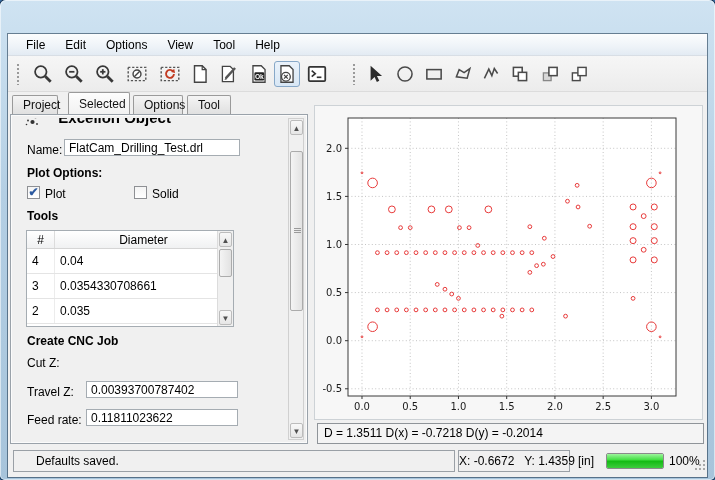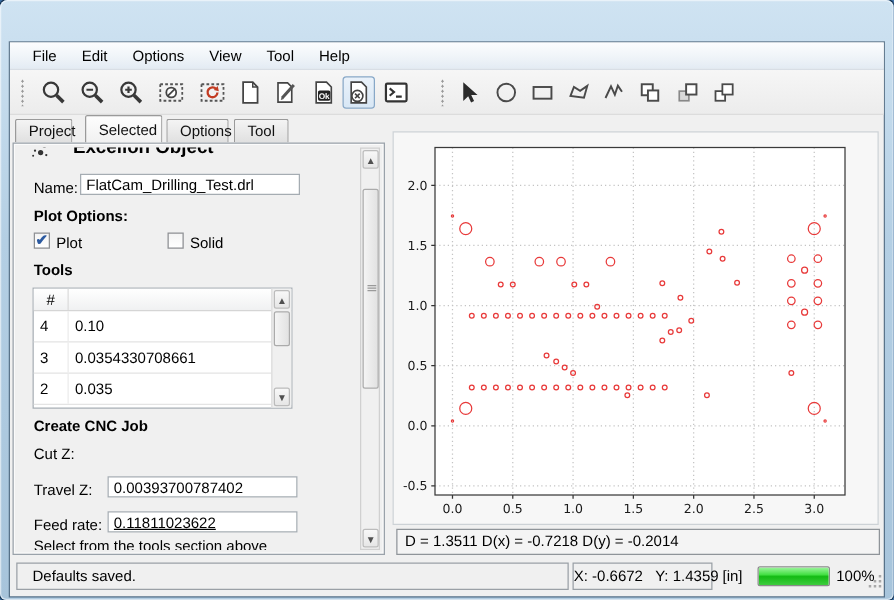--- a/index.html
+++ b/index.html
@@ -101,21 +101,21 @@
     box-shadow:0 2px 0 #9a9a9a,0 4px 0 #9a9a9a;}
 
   
   .figure{position:absolute;left:306px;top:71px;width:389px;height:315px;
     background:#f7f7f7;border:1px solid #cdd2d6;}
   .readout{position:absolute;left:309px;top:389px;width:387px;height:21px;background:#f4f4f4;
     border:1px solid #8f9499;line-height:19px;padding-left:6px;color:#000;}
 
   
   .status-msg{position:absolute;left:5px;top:416px;width:442px;height:22px;background:#f0f0f0;
-    border:1px solid #9aa0a6;line-height:20px;padding-left:12px;}
+    border:1px solid #9aa0a6;line-height:20px;padding-left:22px;}
   .status-coords{position:absolute;left:450px;top:416px;width:112px;height:22px;background:#f0f0f0;
     border:1px solid #9aa0a6;line-height:20px;text-align:center;white-space:pre;}
   .status-units{position:absolute;left:570px;top:418px;height:20px;line-height:18px;}
   .progress{position:absolute;left:598px;top:419px;width:58px;height:16px;
     border:1px solid #8a8a8a;border-radius:2px;background:#e8e8e8;overflow:hidden;}
   .progress-fill{height:100%;
     background:linear-gradient(180deg,#9cf59c 0%,#46e046 40%,#14bb14 52%,#3ecc3e 100%);}
   .progress-label{position:absolute;left:661px;top:418px;line-height:18px;}
   .resize-grip{position:absolute;right:2px;top:424px;width:12px;height:12px;}
   .resize-grip i{position:absolute;width:2px;height:2px;background:#a8a8a8;}
@@ -288,24 +288,25 @@
         <div class="checkbox" style="left:12px;top:68px">✔</div>
         <div class="prow" style="left:30px;top:69px">Plot</div>
         <div class="checkbox" style="left:119px;top:68px"></div>
         <div class="prow" style="left:137px;top:69px">Solid</div>
 
         <div class="prow bold" style="left:12px;top:91px">Tools</div>
 
         <div class="tools-table">
           <div class="tt-header">
             <div class="tt-h col-num">#</div>
+            <div class="tt-h col-dia" style="width:162px">Diameter</div>
           </div>
           <div class="tt-row">
             <div class="tt-c col-num">4</div>
-            <div class="tt-c col-dia">0.10</div>
+            <div class="tt-c col-dia">0.04</div>
           </div>
           <div class="tt-row">
             <div class="tt-c col-num">3</div>
             <div class="tt-c col-dia">0.0354330708661</div>
           </div>
           <div class="tt-row">
             <div class="tt-c col-num">2</div>
             <div class="tt-c col-dia">0.035</div>
           </div>
           <div class="sb" style="right:0;top:0;bottom:0">
@@ -316,23 +317,22 @@
         </div>
 
         <div class="prow bold" style="left:12px;top:216px">Create CNC Job</div>
 
         <div class="prow" style="left:12px;top:238px">Cut Z:</div>
 
         <div class="prow" style="left:12px;top:267px">Travel Z:</div>
         <input class="field" style="left: 71px; top: 263px; width: 152px;" value="0.00393700787402">
 
         <div class="prow" style="left:12px;top:295px">Feed rate:</div>
-        <input class="field" style="left: 71px; top: 291px; width: 152px; text-decoration: underline;" value="0.11811023622">
-
-        <div class="prow" style="left:12px;top:312px">Select from the tools section above</div>
+        <input class="field" style="left: 71px; top: 291px; width: 152px;" value="0.11811023622">
+
       </div>
 
       <div class="sb" style="right:3px;top:3px;bottom:3px;border:1px solid #d0d0d0">
         <div class="sb-btn" style="top:1px">▲</div>
         <div class="sb-thumb" style="top:32px;height:160px">
           <div class="sb-grip" style="top:76px"></div>
         </div>
         <div class="sb-btn" style="bottom:1px">▼</div>
       </div>
     </div>

